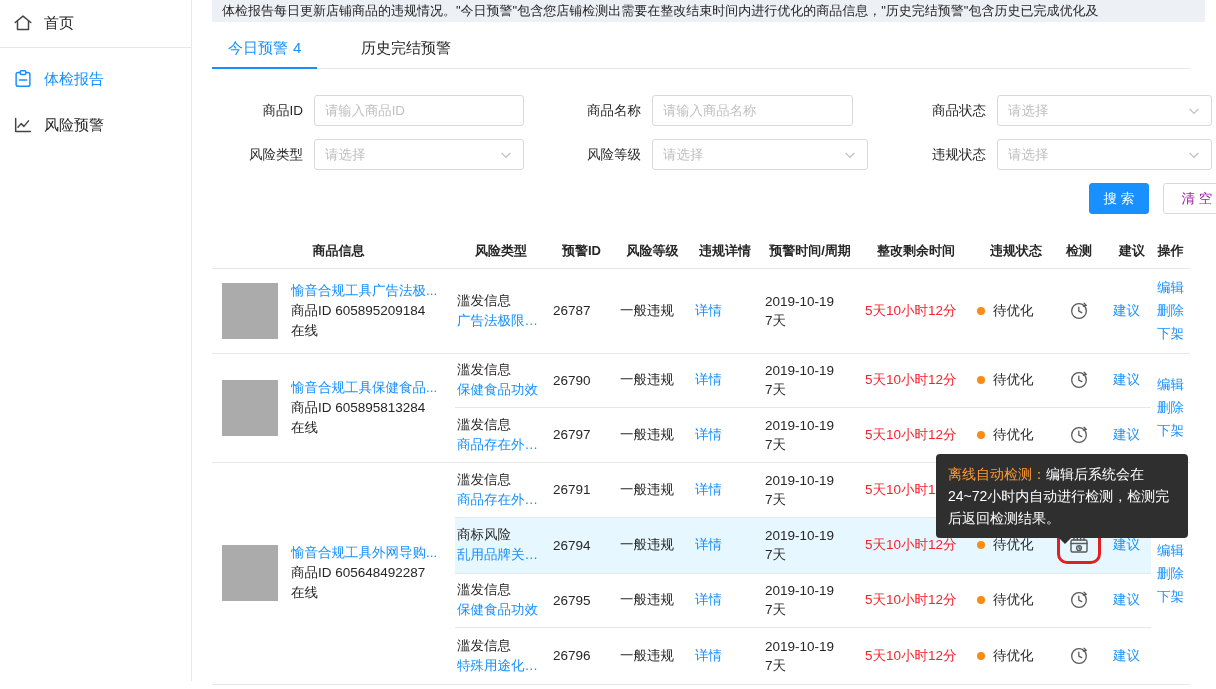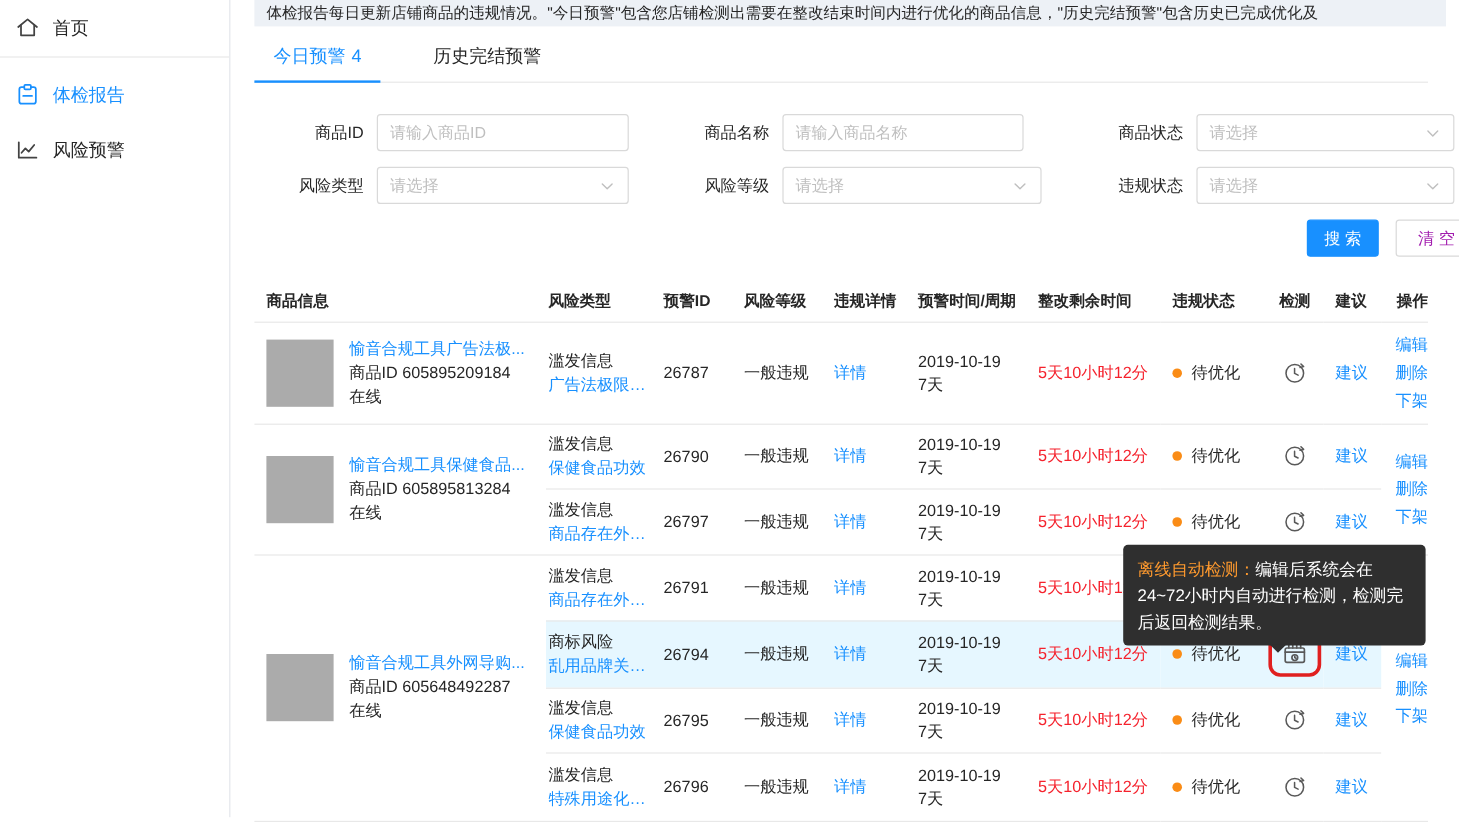--- a/index.html
+++ b/index.html
@@ -52,28 +52,28 @@
   .g-r2c2 { left:338px; top:51px; width:298px; } .g-r2c2 .fctrl { width:216px; }
   .g-r2c3 { left:683px; top:51px; width:295px; } .g-r2c3 .fctrl { width:215px; }
   .btn { position:absolute; top:95px; height:31px; border-radius:3px; font-size:13.5px;
     display:flex; align-items:center; justify-content:center; cursor:pointer; }
   .btn-search { left:845px; width:60px; background:#1890ff; color:#fff; border:1px solid #1890ff; }
   .btn-clear  { left:919px; width:68px; background:#fff; color:#a21caf; border:1px solid #d9d9d9; }
 
   
   .warn-table { position:absolute; left:212px; top:235px; width:978px;
     border-collapse:collapse; table-layout:fixed; border-bottom:1px solid #e8e8e8; }
-  .warn-table th { font-weight:600; font-size:13px; color:#262626; text-align:left;
+  .warn-table th { font-weight:600; font-size:13px; color:#262626; text-align:center;
     height:33px; border-bottom:1px solid #e8e8e8; white-space:nowrap; }
   .warn-table td { border-top:1px solid #e8e8e8; vertical-align:middle; }
   .warn-table th, .warn-table td { padding-left:10px; }
   .warn-table th.c2, .warn-table td.c2 { padding-left:2px; }
   .warn-table th.c3, .warn-table td.c3 { padding-left:8px; }
   .warn-table th.c9, .warn-table td.c9 { padding-left:0; text-align:center; }
-  .warn-table th.c11, .warn-table td.c11 { padding-left:0; text-align:right; }
+  .warn-table th.c11, .warn-table td.c11 { padding-left:0; text-align:center; }
   tr.h85 { height:85px; } tr.h54 { height:54px; } tr.h55 { height:55px; }
   tr.h56 { height:56px; } tr.h57 { height:57px; }
   tr.hl td { background:#e6f7ff; }
   .prod-wrap { display:flex; align-items:center; }
   .thumb { width:56px; height:56px; background:#ababab; flex:0 0 56px; margin-right:13px; }
   .pname { display:block; color:#1890ff; font-size:13.5px; line-height:20px;
     white-space:nowrap; overflow:hidden; text-overflow:ellipsis; max-width:160px; }
   .pid, .pstatus { line-height:20px; color:#262626; }
   .risk-cat { line-height:20px; color:#262626; }
   .risk-det { display:block; line-height:20px; color:#1890ff; white-space:nowrap;

